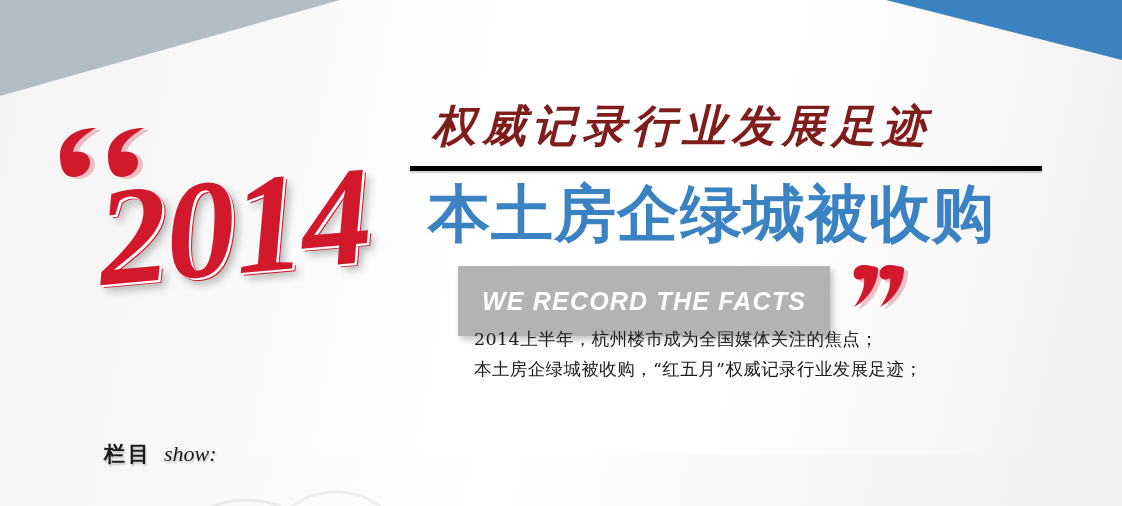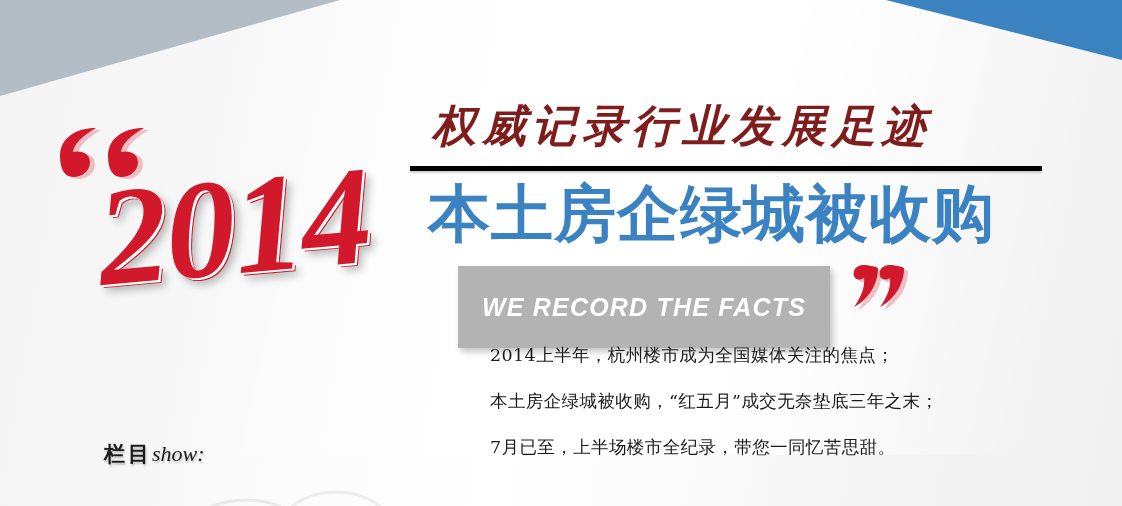--- a/index.html
+++ b/index.html
@@ -127,21 +127,21 @@
   .show-label .cn {
     font-family: "DejaVu Serif", "Liberation Serif", serif;
     font-weight: 700;
     letter-spacing: 3px;
     margin-top: 20px;
   }
   .show-label .en {
     font-family: "Liberation Serif", "DejaVu Serif", serif;
     font-style: italic;
     font-size: 22px;
-    margin-left: 0;
+    margin-left: 12px;
   }
 
   
   .subtitle {
     position: absolute;
     left: 432px;
     top: 104px;
     font-family: "DejaVu Serif", "Liberation Serif", serif;
     font-weight: 700;
     font-style: italic;
@@ -172,21 +172,21 @@
     color: #3b82c2;
     white-space: nowrap;
     transform: scaleX(1.0);
     transform-origin: left top;
   }
   .factbar {
     position: absolute;
     left: 458px;
     top: 266px;
     height: 50px;
-    padding: 16px 24px;
+    padding: 10px 24px;
     display: flex;
     align-items: center;
     background: #b3b3b3;
     box-shadow: 3px 4px 6px rgba(0,0,0,0.22);
   }
   .factbar .txt {
     font-family: "Liberation Sans", "DejaVu Sans", sans-serif;
     font-weight: 700;
     font-style: italic;
     font-size: 25px;
@@ -199,21 +199,21 @@
     position: absolute;
     left: 474px;
     top: 324px;
     font-family: "DejaVu Serif", "Liberation Serif", serif;
     font-size: 17.5px;
     line-height: 30px;
     color: #1a1a1a;
     white-space: nowrap;
   }
   .body-copy p {
-    margin: 16px;
+    margin: 0;
     letter-spacing: .4px;
   }
 </style>
 </head>
 <body>
 
 <div id="banner">
 
   <div class="bg-base"></div>
   <div class="bg-sweep"></div>
@@ -260,17 +260,16 @@
   <div class="rule"></div>
 
   <div class="headline">本土房企绿城被收购</div>
 
   <div class="factbar">
     <span class="txt">WE RECORD THE FACTS</span>
   </div>
 
   <div class="body-copy">
     <p>2014上半年，杭州楼市成为全国媒体关注的焦点；</p>
-    <p>本土房企绿城被收购，“红五月”成交无奈垫底三年之末；</p>
-    <p>7月已至，上半场楼市全纪录，带您一同忆苦思甜。</p>
+    <p>本土房企绿城被收购，“红五月”权威记录行业发展足迹；</p>
   </div>
 
 </div>
 
 </body></html>

